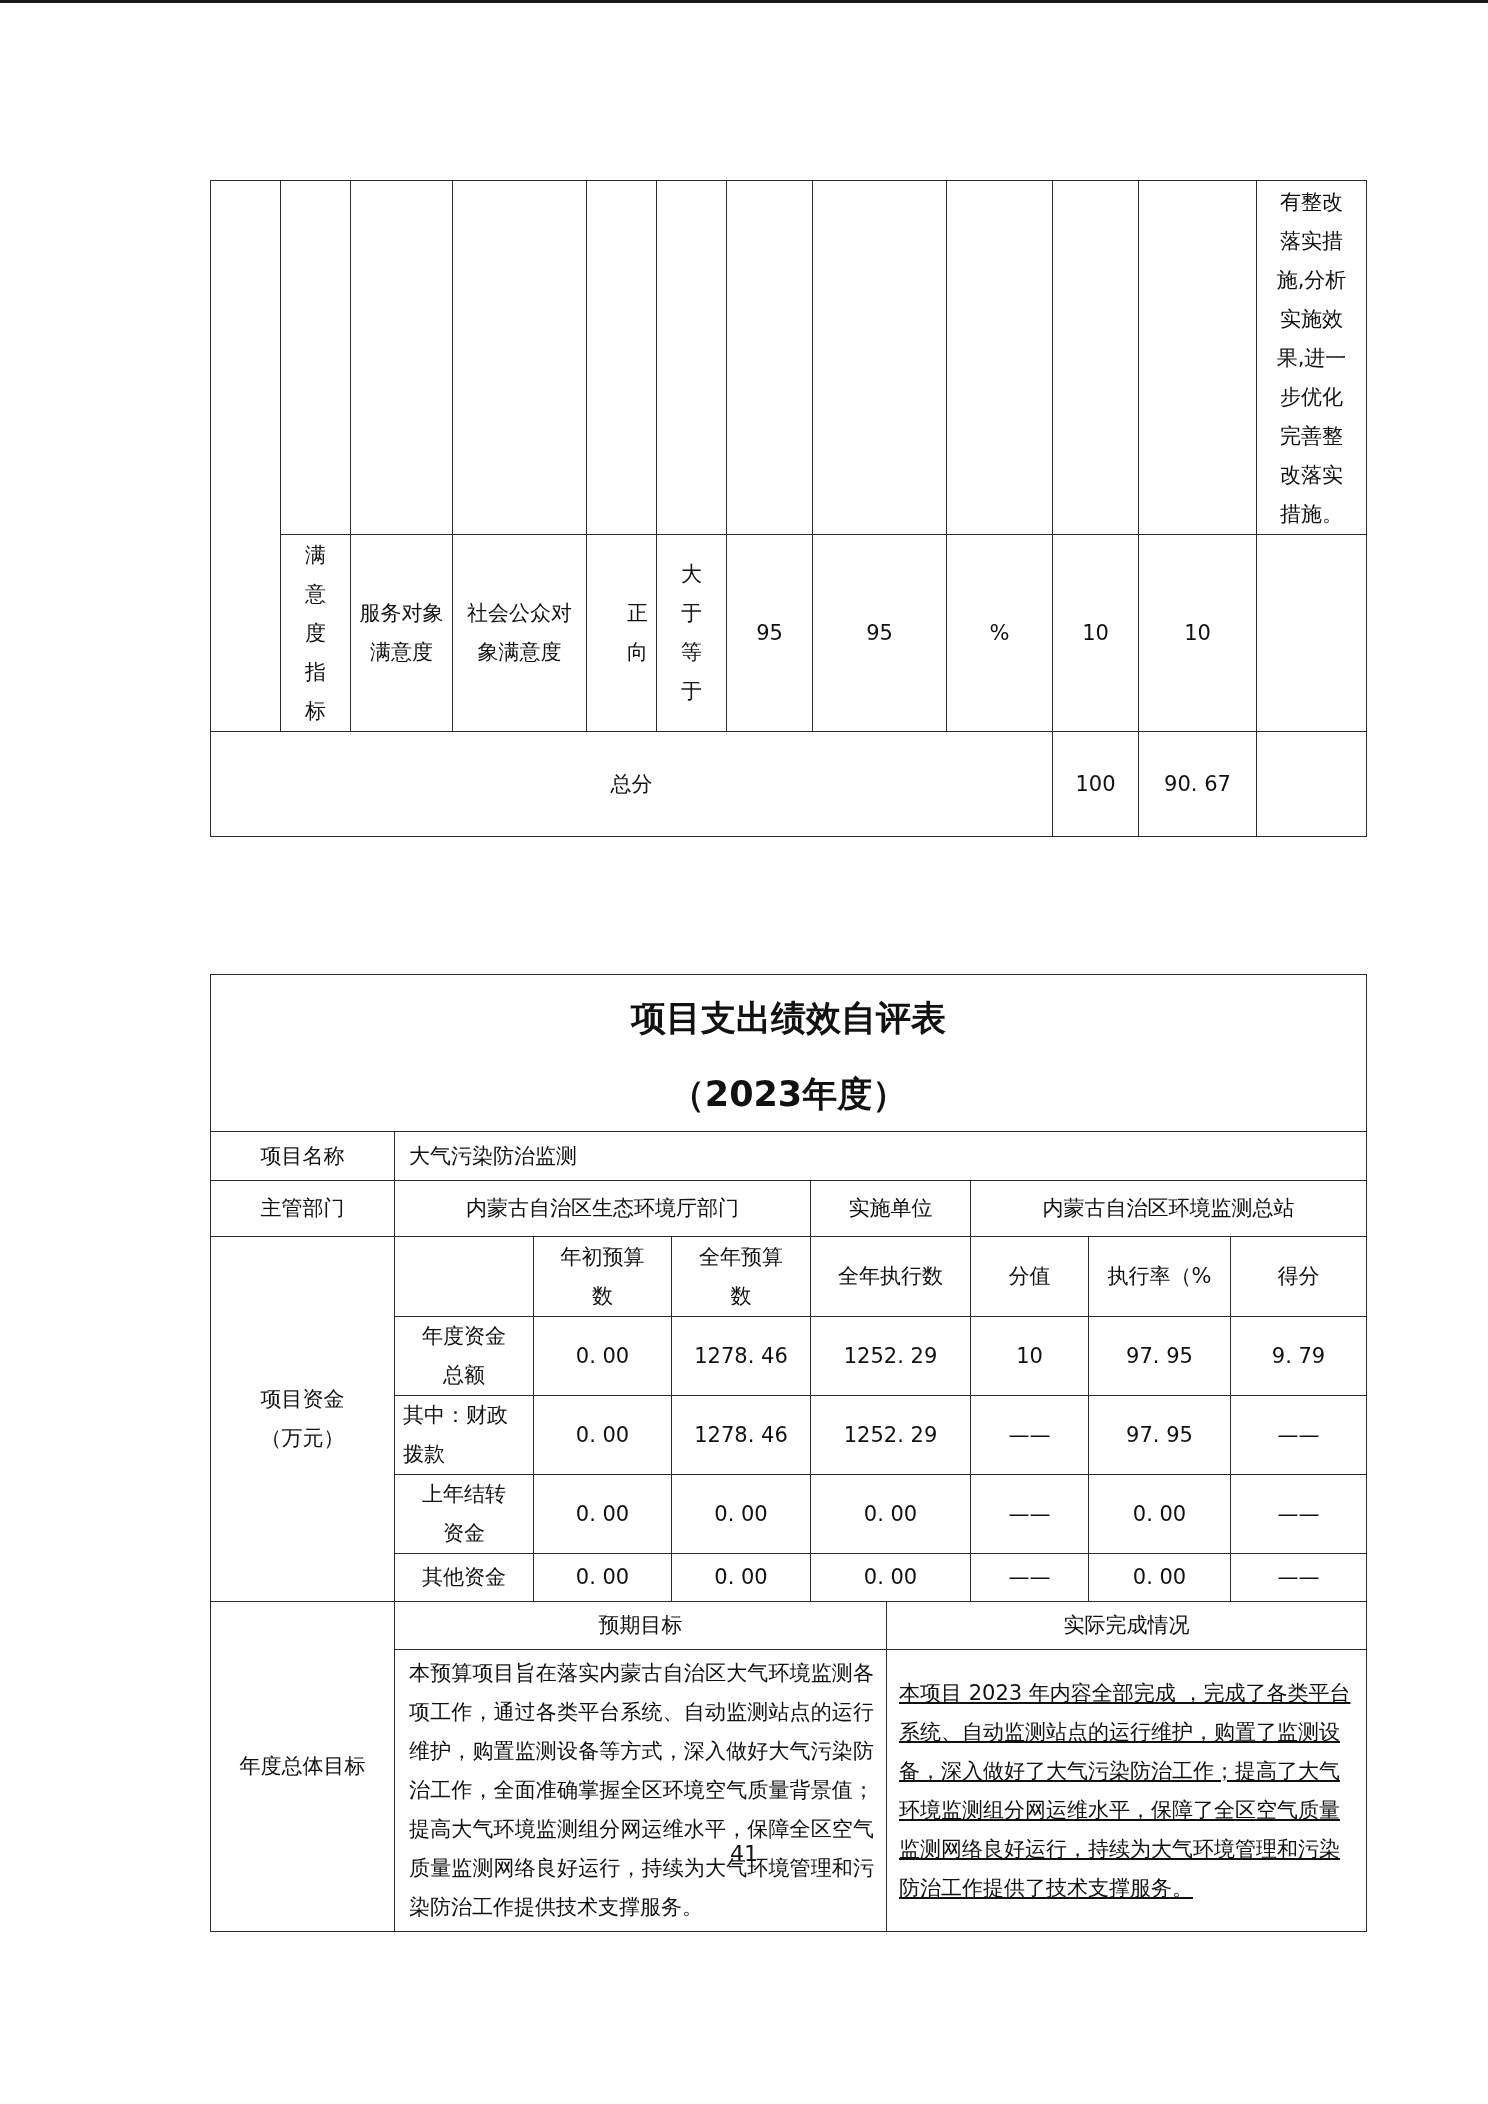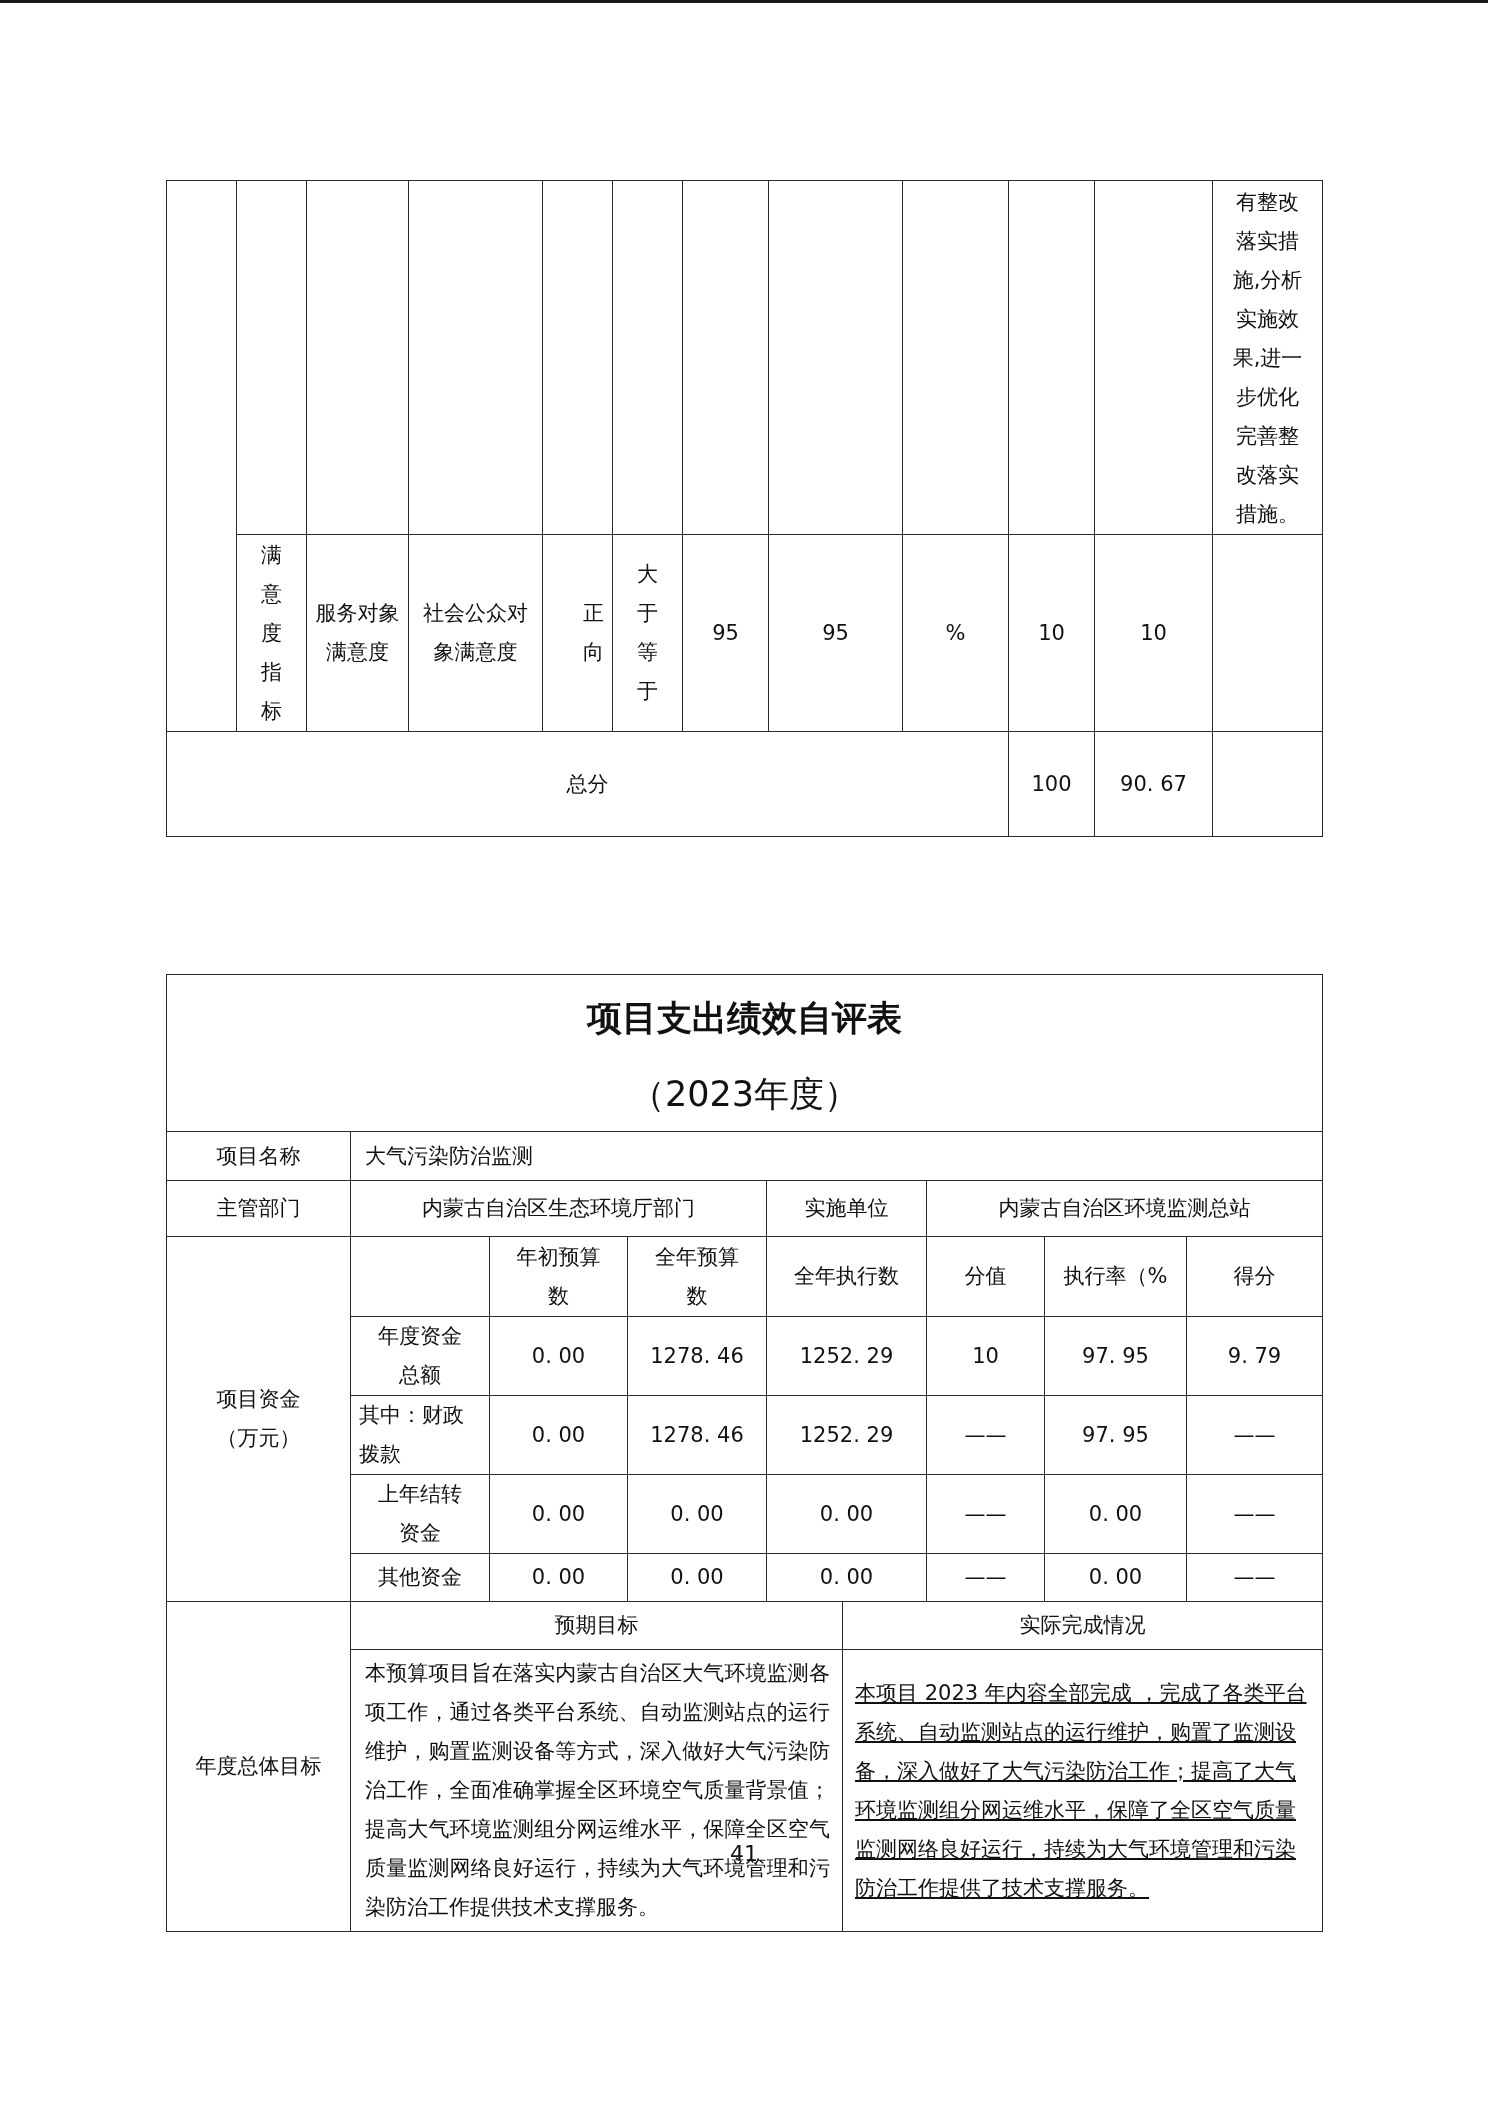--- a/index.html
+++ b/index.html
@@ -2,33 +2,33 @@
 <html><head>
   <meta charset="utf-8">
   <style>
     html, body { margin: 0; padding: 0; background: #ffffff; }
     body {
       width: 1488px; height: 2104px; position: relative; overflow: hidden;
       font-family: "DejaVu Sans", "Liberation Sans", sans-serif;
       color: #111111;
     }
     .top-rule { position: absolute; left: 0; top: 0; width: 1488px; height: 3px; background: #1a1a1a; }
-    table { border-collapse: collapse; position: absolute; table-layout: fixed; }
+    table { border-collapse: collapse; position: absolute; table-layout: fixed; margin-left: 44px; }
     td { border: 1.6px solid #2a2a2a; padding: 0; text-align: center; vertical-align: middle; font-size: 21px; line-height: 39px; }
 
     
     #t1 { left: 166px; top: 180px; width: 1156px; }
     #t1 .vert { line-height: 39px; }
     #t1 td.remark { line-height: 39px; padding-top: 2px; vertical-align: top; }
 
     
     #t2 { left: 166px; top: 974px; width: 1156px; }
     #t2 .title-cell { height: 156px; }
     .title-main { font-size: 35px; font-weight: bold; line-height: 48px; margin-top: 14px; }
-    .title-year { font-size: 35px; font-weight: normal; line-height: 48px; margin-top: 28px; margin-bottom: 8px; }
+    .title-year { font-size: 35px; font-weight: bold; line-height: 48px; margin-top: 28px; margin-bottom: 8px; }
     #t2 .left-text { text-align: left; padding-left: 14px; }
     #t2 .para { text-align: justify; padding: 4px 12px 4px 14px; font-size: 21px; line-height: 39px; }
     #t2 .para-actual { text-align: left; padding: 4px 12px 4px 12px; text-decoration: underline; }
 
     .page-number { position: absolute; left: 0; width: 1488px; top: 1841px; text-align: center; font-size: 22px; }
   </style>
 </head>
 <body>
 
 <div class="top-rule"></div>

